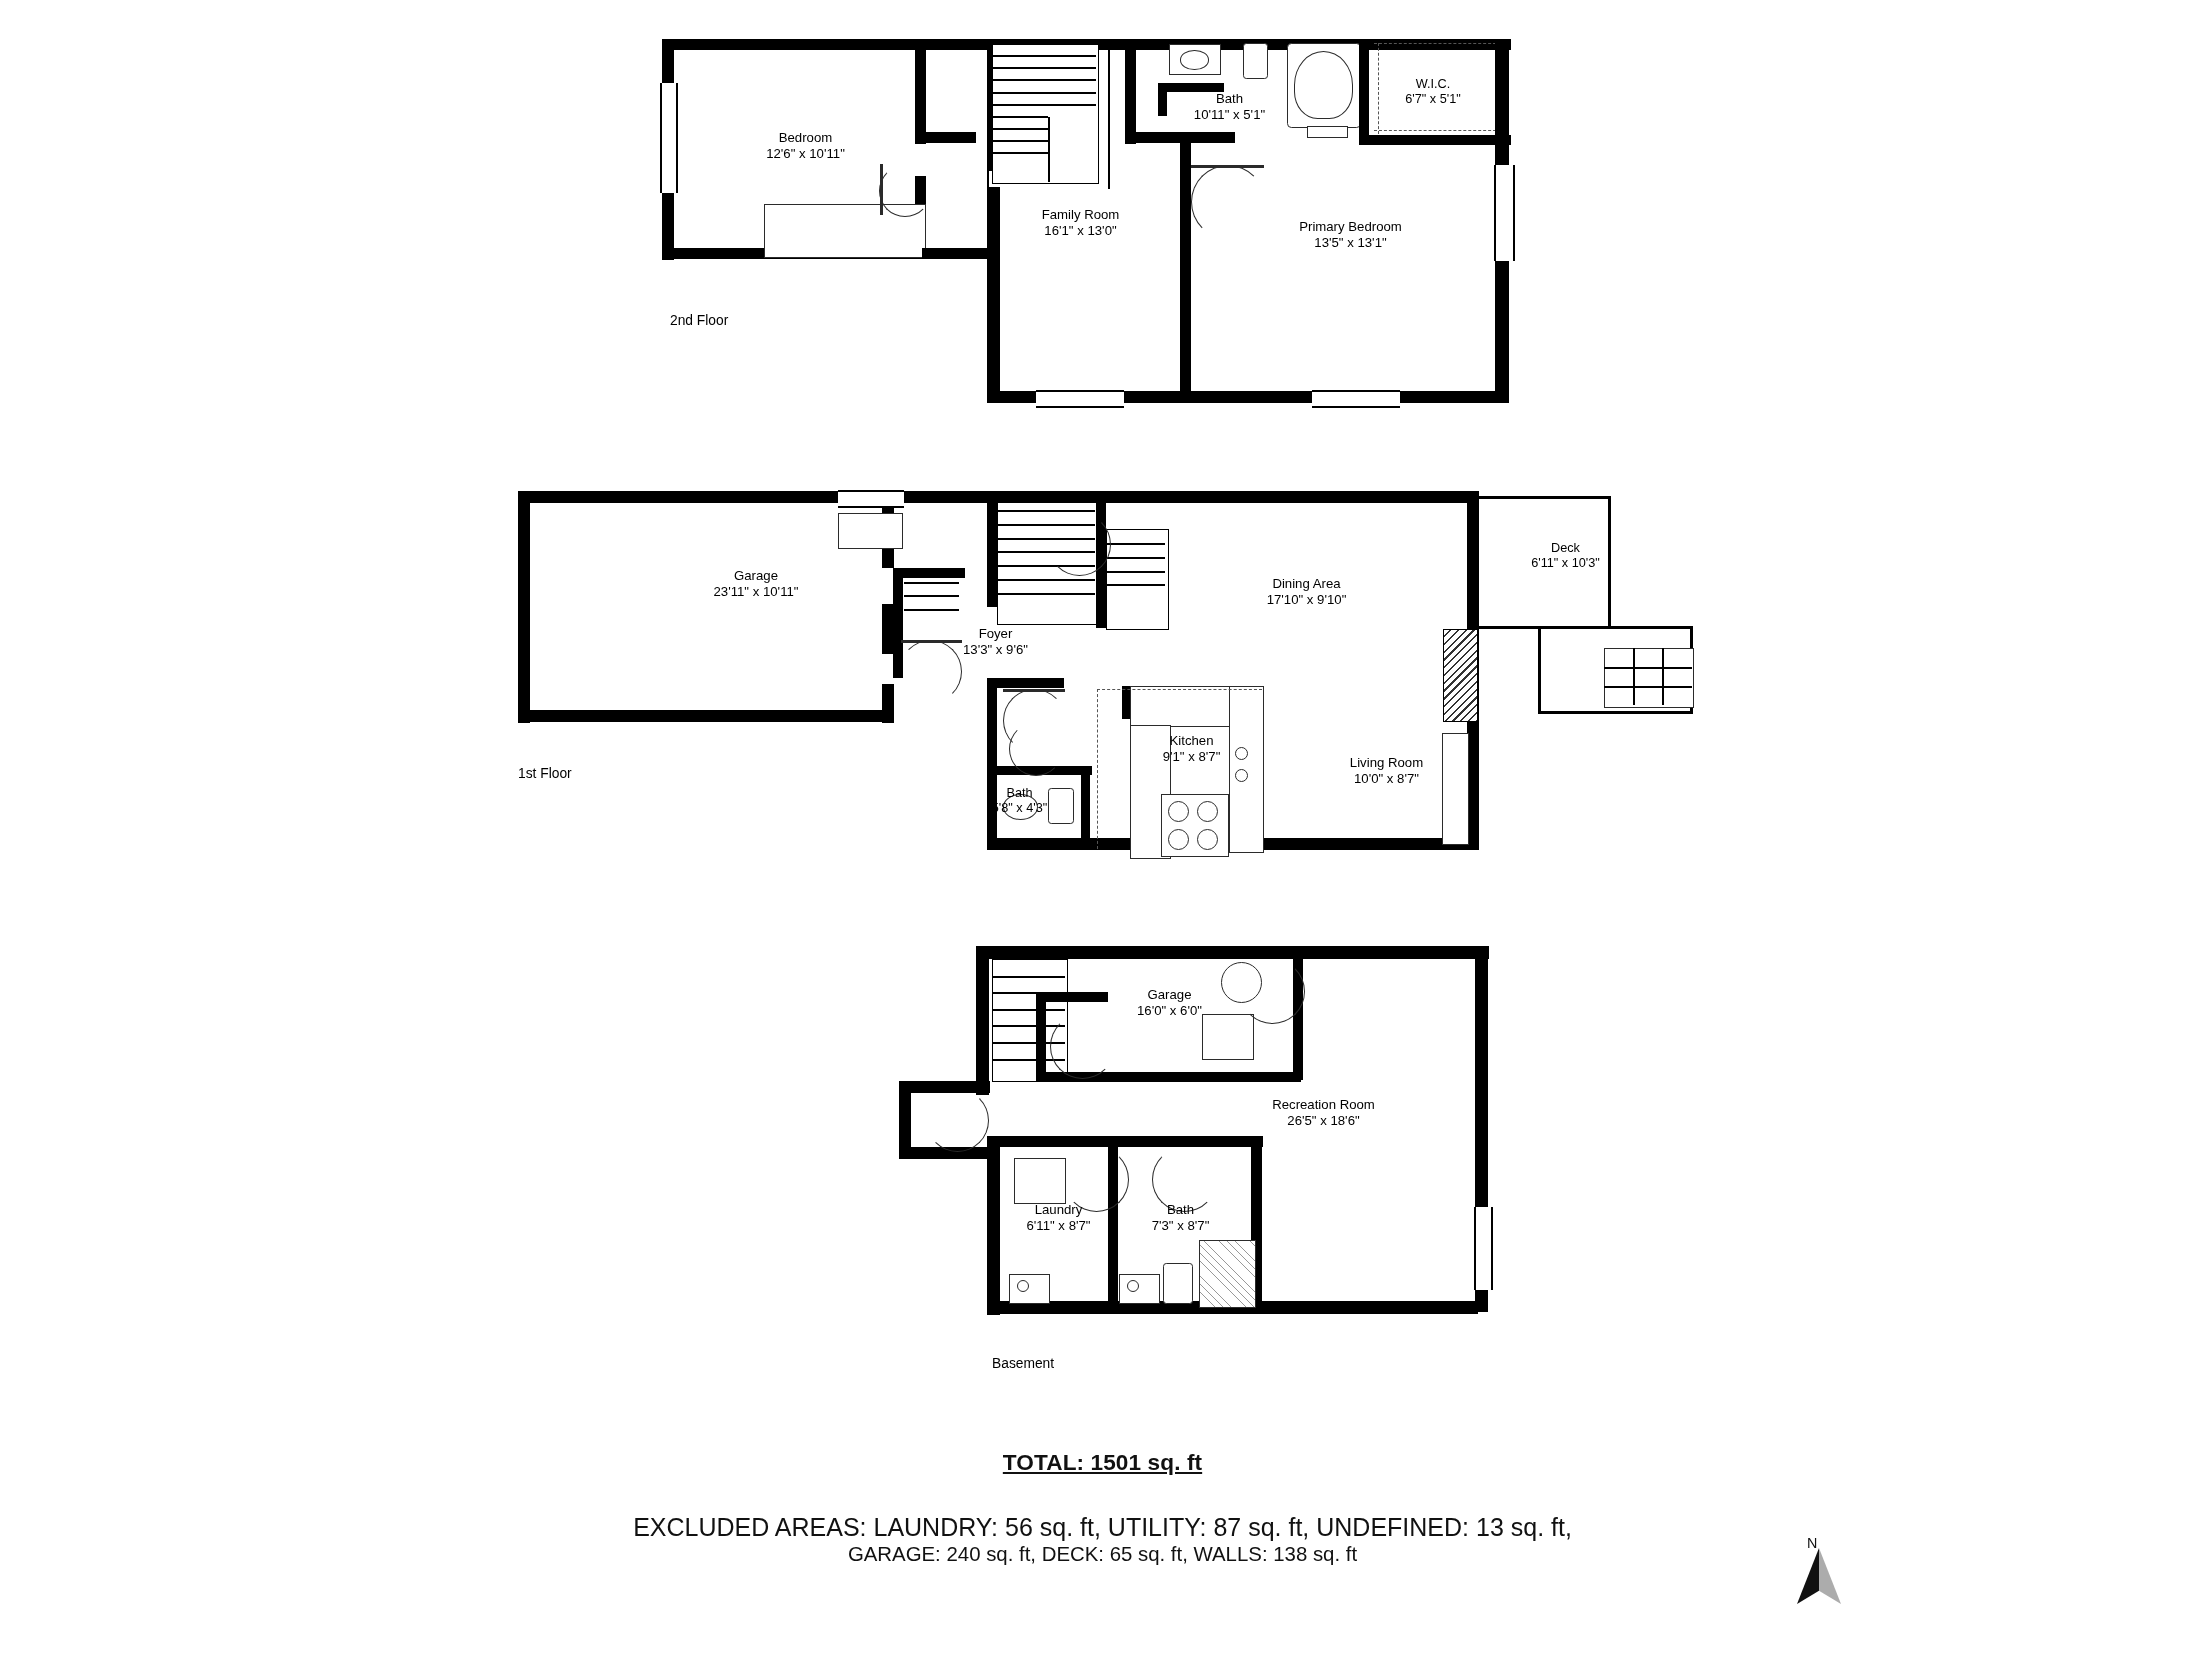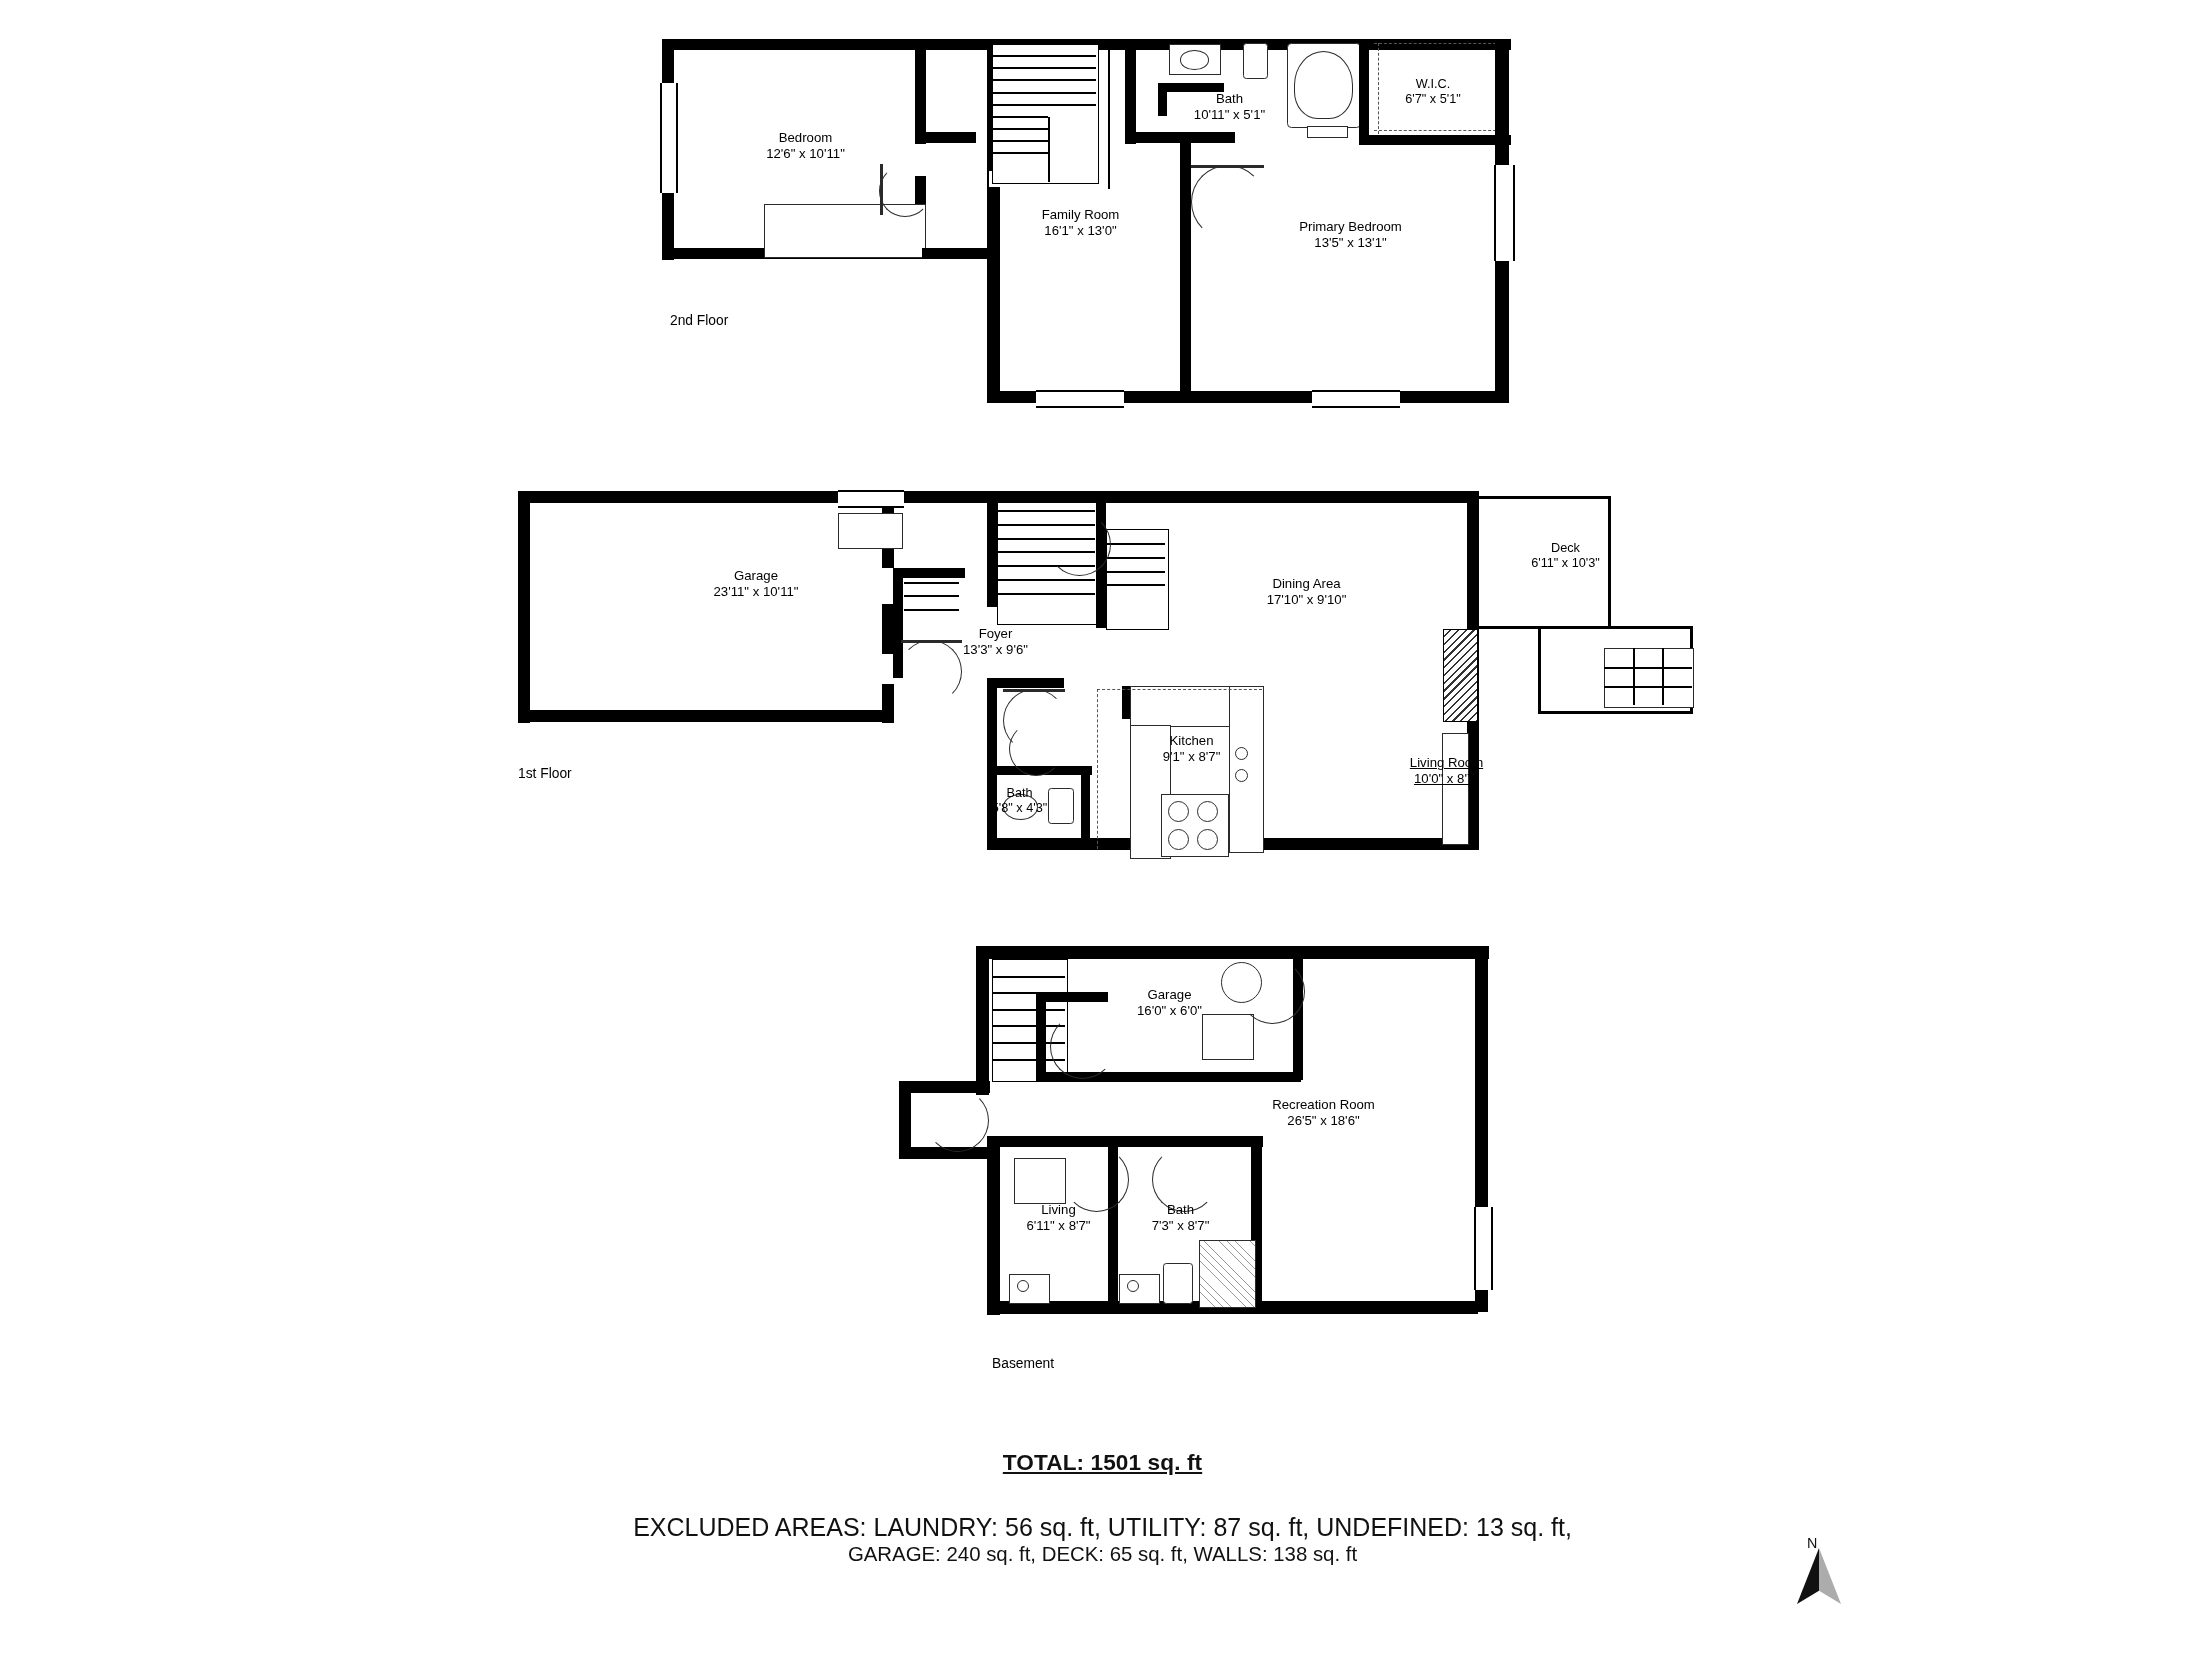--- a/index.html
+++ b/index.html
@@ -229,21 +229,21 @@
       <span class="dim">17'10" x 9'10"</span>
     </div>
     <div class="lbl" style="left:1455px;top:541px;width:221px;font-size:12.7px;">
       <span class="nm">Deck</span>
       <span class="dim">6'11" x 10'3"</span>
     </div>
     <div class="lbl" style="left:1081px;top:733px;width:221px;">
       <span class="nm">Kitchen</span>
       <span class="dim">9'1" x 8'7"</span>
     </div>
-    <div class="lbl" style="left:1336px;top:755px;width:221px;text-decoration:underline;">
+    <div class="lbl" style="left:1276px;top:755px;width:221px;">
       <span class="nm">Living Room</span>
       <span class="dim">10'0" x 8'7"</span>
     </div>
     <div class="lbl" style="left:937px;top:786px;width:165px;font-size:12.7px;">
       <span class="nm">Bath</span>
       <span class="dim">5'8" x 4'3"</span>
     </div>
     <div class="floorlbl" style="left:518px;top:766px;">1st Floor</div>
   </div>
 
@@ -295,21 +295,21 @@
 
     <div class="lbl" style="left:1059px;top:987px;width:221px;">
       <span class="nm">Garage</span>
       <span class="dim">16'0" x 6'0"</span>
     </div>
     <div class="lbl" style="left:1213px;top:1097px;width:221px;">
       <span class="nm">Recreation Room</span>
       <span class="dim">26'5" x 18'6"</span>
     </div>
     <div class="lbl" style="left:948px;top:1202px;width:221px;">
-      <span class="nm">Living</span>
+      <span class="nm">Laundry</span>
       <span class="dim">6'11" x 8'7"</span>
     </div>
     <div class="lbl" style="left:1070px;top:1202px;width:221px;">
       <span class="nm">Bath</span>
       <span class="dim">7'3" x 8'7"</span>
     </div>
     <div class="floorlbl" style="left:992px;top:1356px;">Basement</div>
   </div>
 
   <div class="totals t1" style="top:1450px;text-decoration:underline;">TOTAL: 1501 sq. ft</div>

